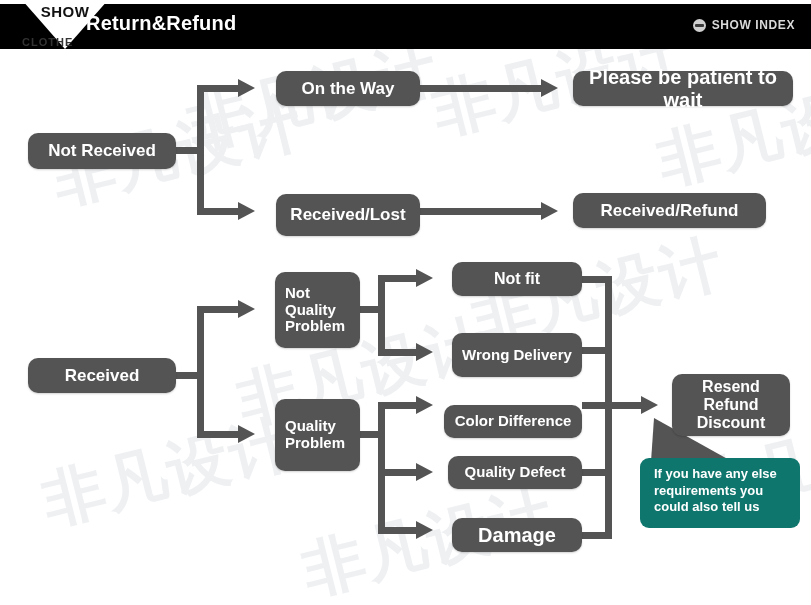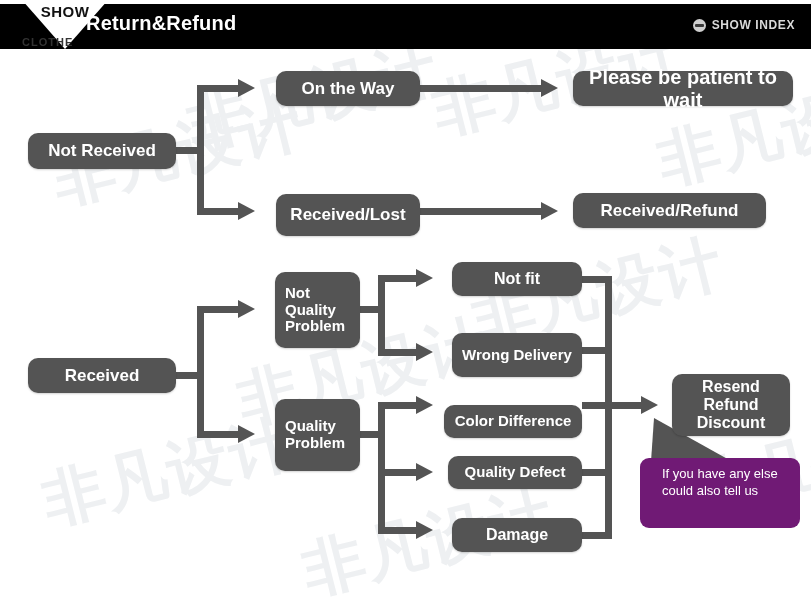--- a/index.html
+++ b/index.html
@@ -94,23 +94,23 @@
   .arrow{
     position:absolute;z-index:3;width:0;height:0;
     border-top:9px solid transparent;
     border-bottom:9px solid transparent;
     border-left:17px solid #545454;
   }
 
   
   .callout{
     position:absolute;z-index:4;
-    background:#701a75;color:#fff;border-radius:9px;
-    font-size:13px;line-height:1.28;font-weight:400;
-    padding:8px 22px;box-sizing:border-box;
+    background:#0f766e;color:#fff;border-radius:9px;
+    font-size:13px;line-height:1.28;font-weight:700;
+    padding:8px 14px;box-sizing:border-box;
   }
   .callout-tail{
     position:absolute;z-index:3;
   }
 </style>
 </head>
 <body>
 
 <div id="stage">
 
@@ -218,21 +218,21 @@
   </div>
   <div class="node" style="left:452px;top:333px;width:130px;height:44px;font-size:15px;">
     <span>Wrong Delivery</span>
   </div>
   <div class="node" style="left:444px;top:389px;width:138px;height:33px;font-size:15px;margin-top:16px;">
     <span>Color Difference</span>
   </div>
   <div class="node" style="left:448px;top:456px;width:134px;height:33px;font-size:15px;">
     <span>Quality Defect</span>
   </div>
-  <div class="node" style="left:452px;top:518px;width:130px;height:34px;font-size:16px;">
+  <div class="node" style="left:452px;top:518px;width:130px;height:34px;font-size:20px;">
     <span>Damage</span>
   </div>
 
   <div class="line" style="left:582px;top:276px;width:30px;height:7px;"></div>
   <div class="line" style="left:582px;top:347px;width:30px;height:7px;"></div>
   <div class="line" style="left:582px;top:402px;width:30px;height:7px;"></div>
   <div class="line" style="left:582px;top:469px;width:30px;height:7px;"></div>
   <div class="line" style="left:582px;top:532px;width:30px;height:7px;"></div>
   <div class="line" style="left:605px;top:276px;width:7px;height:263px;"></div>
 
@@ -244,16 +244,17 @@
     <span>Refund</span>
     <span>Discount</span>
   </div>
 
   <svg class="callout-tail" style="left:640px;top:418px;width:120px;height:62px;" viewBox="0 0 120 62">
     <polygon points="14,0 118,58 10,58" fill="#545454"></polygon>
   </svg>
 
   <div class="callout" style="left:640px;top:458px;width:160px;height:70px;">
     <div>If you have any else</div>
+    <div>requirements you</div>
     <div>could also tell us</div>
   </div>
 
 </div>
 
 </body></html>

